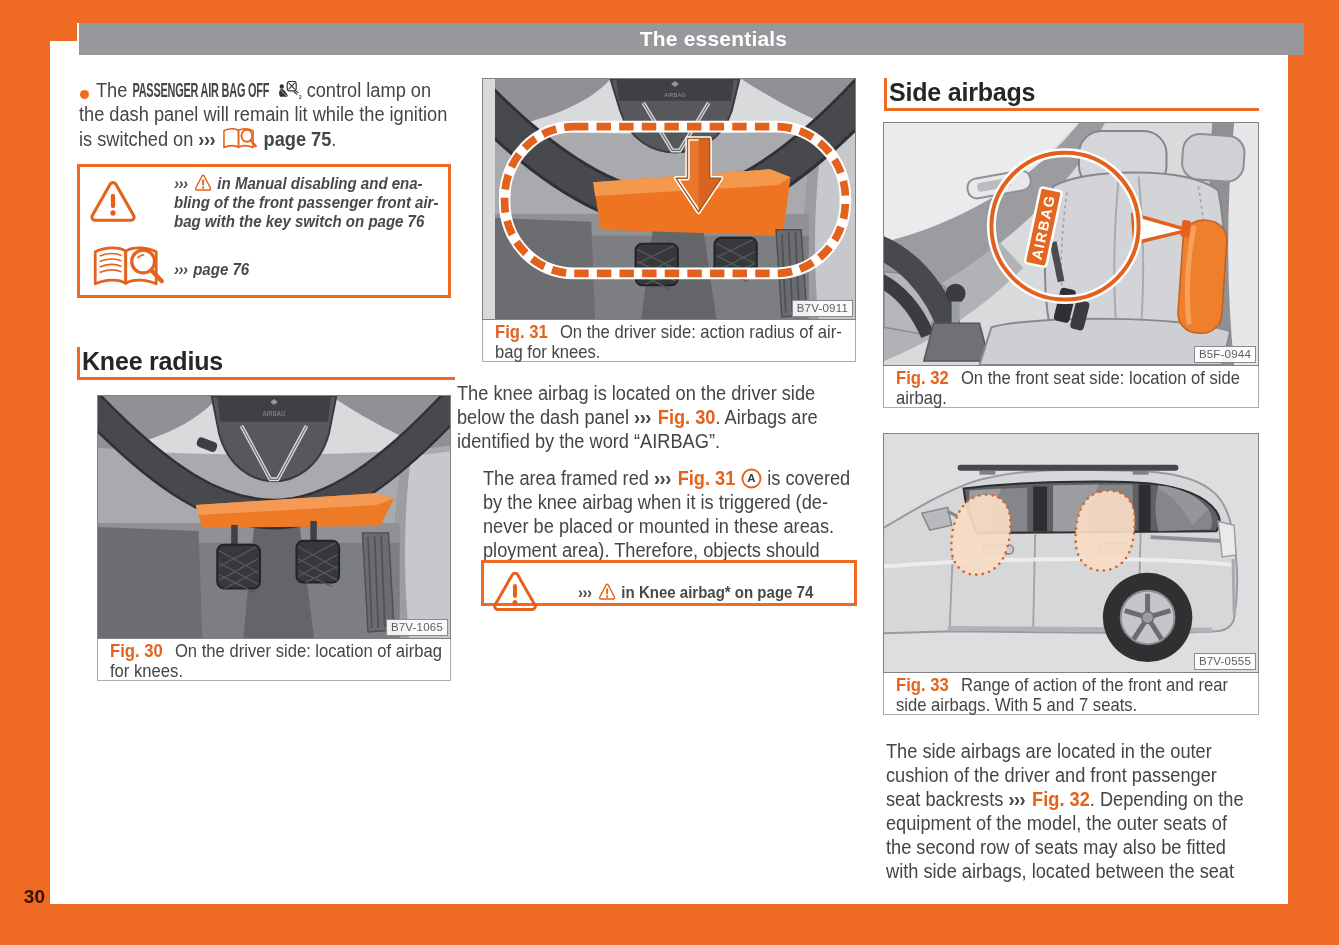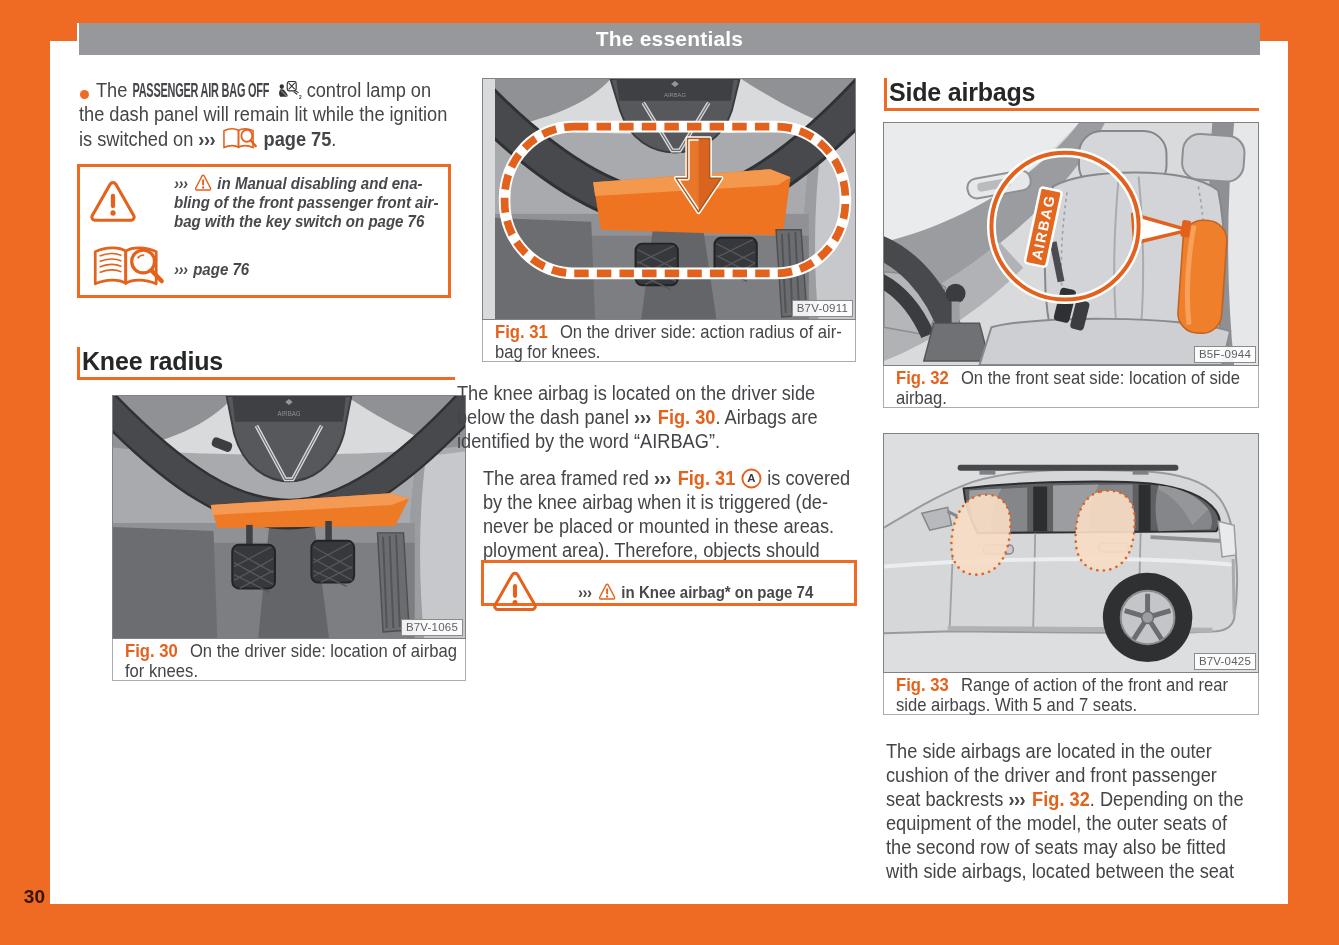--- a/index.html
+++ b/index.html
@@ -9,21 +9,21 @@
   
   .o{background:var(--orange);}
   #frame-top{left:0;top:0;width:1339px;height:23px;}
   #frame-corner-tl{left:0;top:0;width:77px;height:41px;}
   #frame-corner-tr{left:1260px;top:0;width:79px;height:41px;}
   #frame-left{left:0;top:0;width:50px;height:945px;}
   #frame-right{left:1288px;top:0;width:51px;height:945px;}
   #frame-bottom{left:0;top:904px;width:1339px;height:41px;}
   
   #header-bar{left:79px;top:23px;width:1181px;height:32px;background:var(--graybar);
-     color:#ffffff;font-weight:bold;font-size:21px;line-height:32px;text-align:center;letter-spacing:.2px;}
+     color:#ffffff;font-weight:bold;font-size:21px;line-height:32px;text-align:center;letter-spacing:.2px;padding-left:44px;}
   
   #page-number{left:0px;top:886px;width:45px;text-align:right;font-weight:bold;font-size:19px;color:#331507;}
   
   .para{font-size:20px;line-height:24px;}
   .line{white-space:nowrap;height:24px;}
   .cx{display:inline-block;transform:scaleX(var(--cx,0.91));transform-origin:0 50%;white-space:nowrap;}
   .seg-b{font-weight:bold;}
   .seg-bc{font-weight:bold;letter-spacing:-0.4px;}
   .seg-o{font-weight:bold;color:var(--orange2);}
   .seg-arr{font-weight:bold;letter-spacing:-0.5px;margin-right:2px;}
@@ -55,21 +55,21 @@
   .fig{box-sizing:border-box;background:#fff;}
   .fig-img{position:relative;box-sizing:border-box;border:1px solid #808285;overflow:hidden;background:#d8dadc;}
   .fig-img svg{display:block;width:100%;height:100%;}
   .fig-cap{box-sizing:border-box;border:1px solid #aaacaf;border-top:none;background:#fff;
            padding:2px 10px 0 12px;font-size:19px;line-height:19.5px;color:#434548;}
   .fig-cap .line{height:19.5px;}
   .fig-cap .cx{--cx:0.875;}
   .fig-cap .cap-label{font-weight:bold;color:var(--orange2);margin-right:14px;}
   .fig-tag{position:absolute;right:2px;bottom:2px;background:rgba(255,255,255,0.9);border:1px solid #898b8e;
            color:#5c5f62;font-size:11.5px;line-height:13px;padding:1px 4px;letter-spacing:.2px;}
-  #figure-30{left:88px;top:395px;width:378px;padding-left:24px;}
+  #figure-30{left:73px;top:395px;width:378px;padding-left:24px;}
   #figure-30 .fig-img{height:244px;}
   #figure-31{left:482px;top:78px;width:374px;}
   #figure-31 .fig-img{height:242px;padding-left:12px;}
   #figure-32{left:883px;top:122px;width:376px;}
   #figure-32 .fig-img{height:244px;}
   #figure-33{left:883px;top:433px;width:376px;}
   #figure-33 .fig-img{height:240px;}
   
   #bullet-para{left:79px;top:78px;width:460px;}
   #bullet-para .line:first-child{padding-left:17px;}
@@ -408,21 +408,21 @@
       <circle cx="265" cy="185" r="45" fill="#2e3032"></circle>
       <circle cx="265" cy="185" r="27" fill="#c3c5c8" stroke="#8a8c8f" stroke-width="2"></circle>
       <g stroke="#6a6c6f" stroke-width="5">
         <path d="M265 185 L265 161 M265 185 L288 178 M265 185 L279 207 M265 185 L251 207 M265 185 L242 178"></path>
       </g>
       <circle cx="265" cy="185" r="6" fill="#9b9da0" stroke="#6a6c6f" stroke-width="1.5"></circle>
 
       <path d="M96 62 C116 58 127 70 127 90 C127 114 120 134 103 140 C85 146 70 137 68 118 C66 96 75 66 96 62 Z" fill="#f6dcc4" fill-opacity="0.92" stroke="#e2611c" stroke-width="2.6" stroke-dasharray="0.1 6.5" stroke-linecap="round"></path>
       <path d="M218 58 C240 54 252 66 252 86 C252 112 246 130 229 136 C210 142 195 132 193 112 C191 90 197 62 218 58 Z" fill="#f6dcc4" fill-opacity="0.92" stroke="#e2611c" stroke-width="2.6" stroke-dasharray="0.1 6.5" stroke-linecap="round"></path>
     </svg>
-    <span class="fig-tag">B7V-0425</span>
+    <span class="fig-tag">B7V-0555</span>
   </div>
   <div class="fig-cap">
       <div class="line"><span class="cx"><span class="cap-label">Fig. 33</span><span>Range of action of the front and rear</span></span></div>
       <div class="line"><span class="cx"><span>side airbags. With 5 and 7 seats.</span></span></div>
     </div>
 </div>
 
 <div class="abs para" id="col3-para">
     <div class="line"><span class="cx"><span>The side airbags are located in the outer</span></span></div>
     <div class="line"><span class="cx"><span>cushion of the driver and front passenger</span></span></div>

